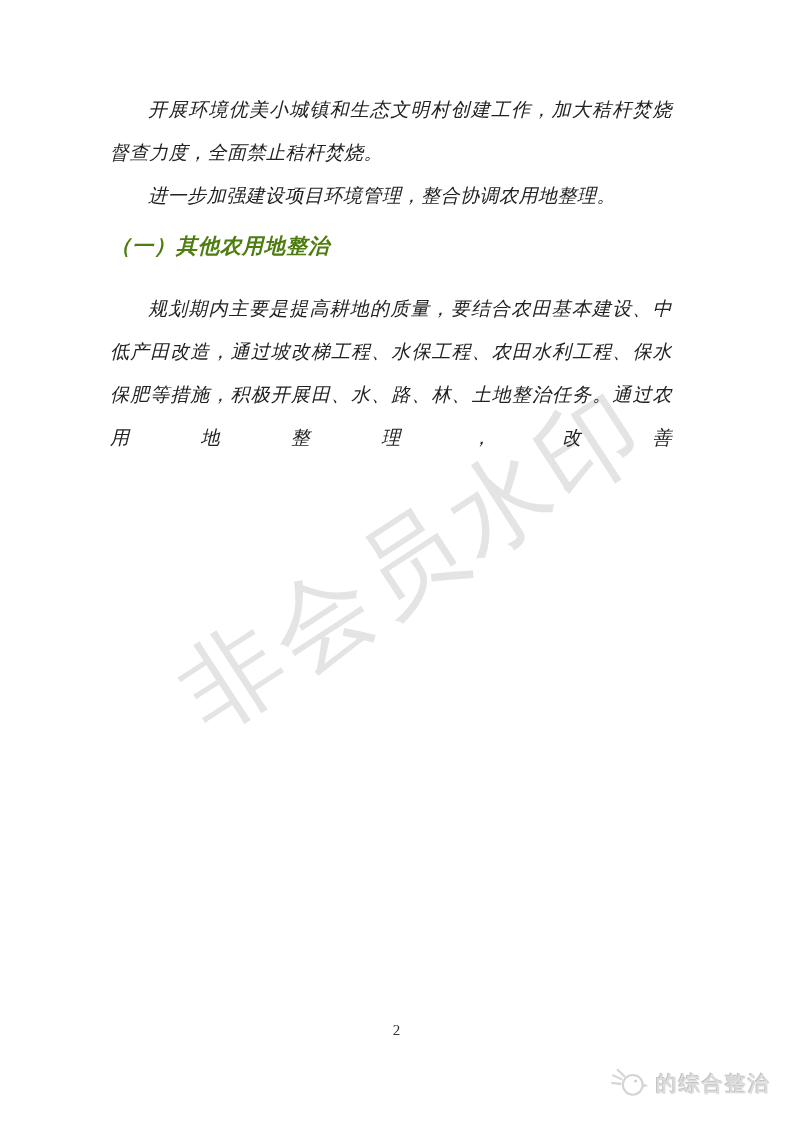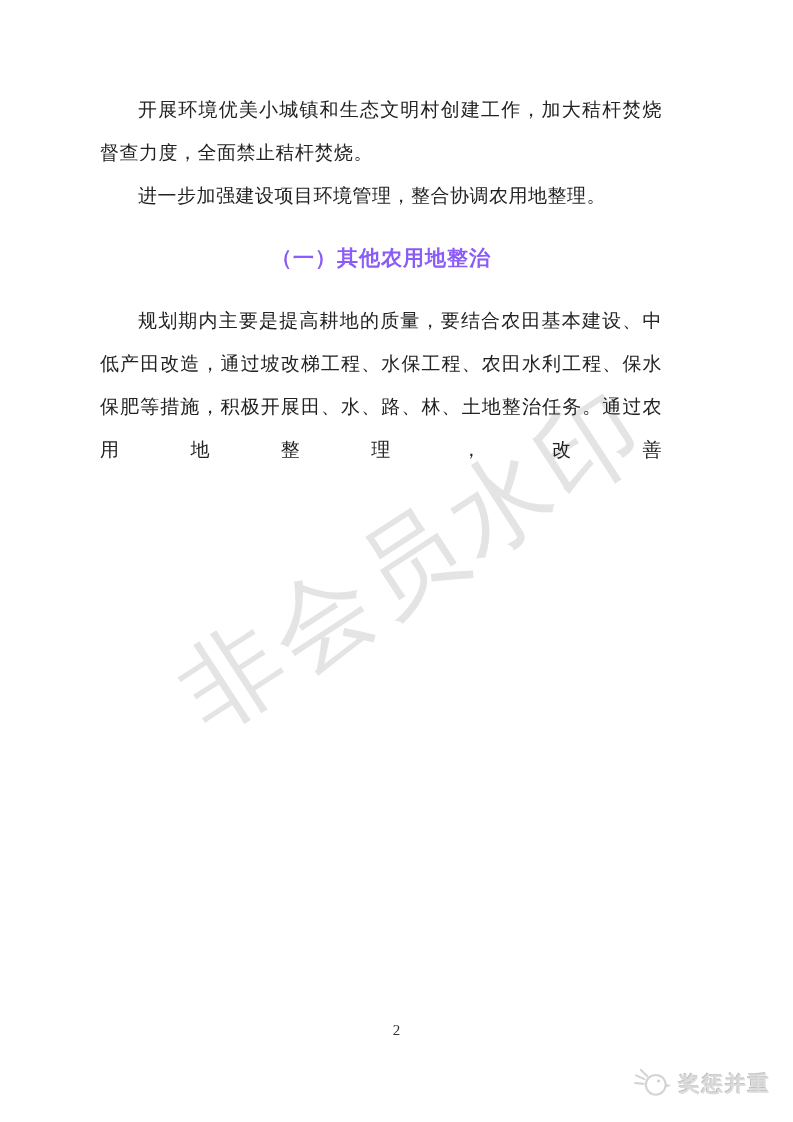--- a/index.html
+++ b/index.html
@@ -27,25 +27,26 @@
     white-space: nowrap;
     color: #e4e4e4;
     transform: rotate(-33deg);
     transform-origin: center center;
     z-index: 0;
     user-select: none;
     font-family: "Liberation Sans", "DejaVu Sans", sans-serif;
   }
   .content {
     position: absolute;
-    left: 100px;
+    left: 110px;
     top: 88px;
     width: 562px;
     z-index: 1;
     color: #222222;
+    font-style: italic;
   }
   .content p.body {
     margin: 0;
     font-size: 19px;
     line-height: 43px;
     text-align: justify;
     text-indent: 38px;
     letter-spacing: 0.5px;
   }
   .content p.justify-last {
@@ -54,28 +55,27 @@
   .content h1.sec {
     margin: 20px 0 28px 0;
     font-size: 23px;
     line-height: 36px;
     font-weight: bold;
     color: #111111;
     font-family: "Liberation Sans", "DejaVu Sans", sans-serif;
     letter-spacing: 1px;
   }
   .content h2.subsec {
-    margin: 24px 0 24px 0;
+    margin: 12px 0 24px 0;
     font-size: 21px;
     line-height: 34px;
     font-weight: bold;
-    color: #8b5cf6;
+    color: #4d7c0f;
     font-family: "Liberation Sans", "DejaVu Sans", sans-serif;
     letter-spacing: 1px;
-    text-align: center;
   }
   .page-number {
     position: absolute;
     top: 1022px;
     left: 0;
     width: 100%;
     text-align: center;
     font-size: 15px;
     color: #333333;
     z-index: 1;
@@ -119,16 +119,16 @@
     <span>
       <svg width="42" height="32" viewBox="0 0 44 34" aria-hidden="true">
         <circle cx="26" cy="20" r="10.5" fill="none" stroke="#d4d4d4" stroke-width="2.2"></circle>
         <path d="M17 11 L10 4" fill="none" stroke="#d4d4d4" stroke-width="2.2" stroke-linecap="round"></path>
         <path d="M14 14 L5 10" fill="none" stroke="#d4d4d4" stroke-width="2.2" stroke-linecap="round"></path>
         <path d="M13 19 L4 18" fill="none" stroke="#d4d4d4" stroke-width="2.2" stroke-linecap="round"></path>
         <circle cx="29" cy="16" r="1.6" fill="#cfcfcf"></circle>
         <path d="M36.5 18.5 l6 2.2 -6 2.2 z" fill="#d4d4d4"></path>
       </svg>
     </span>
-    <span class="brand-text">奖惩并重</span>
+    <span class="brand-text">的综合整治</span>
   </div>
 
 </div>
 
 </body></html>

